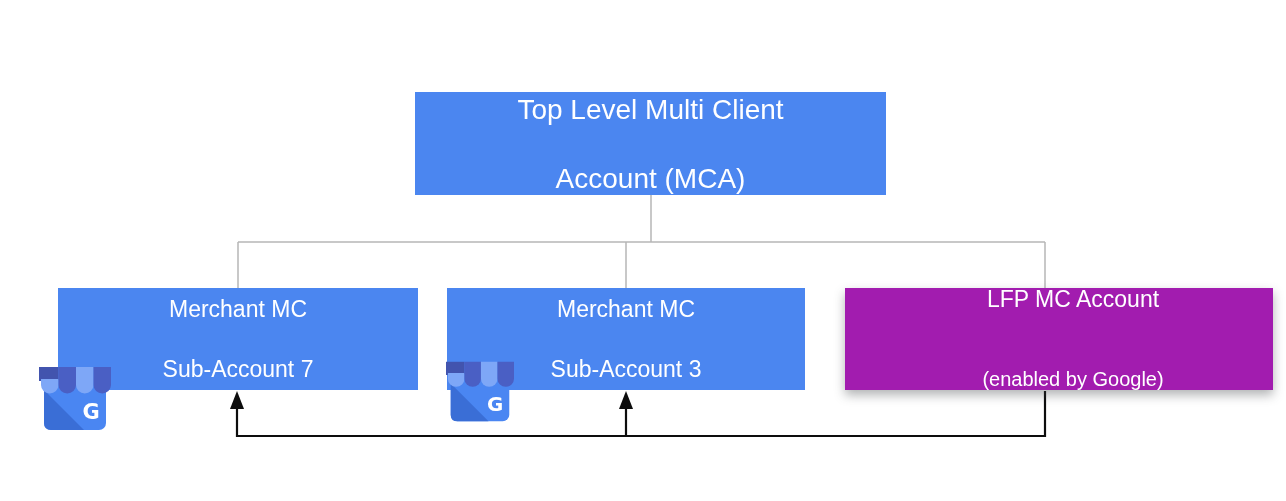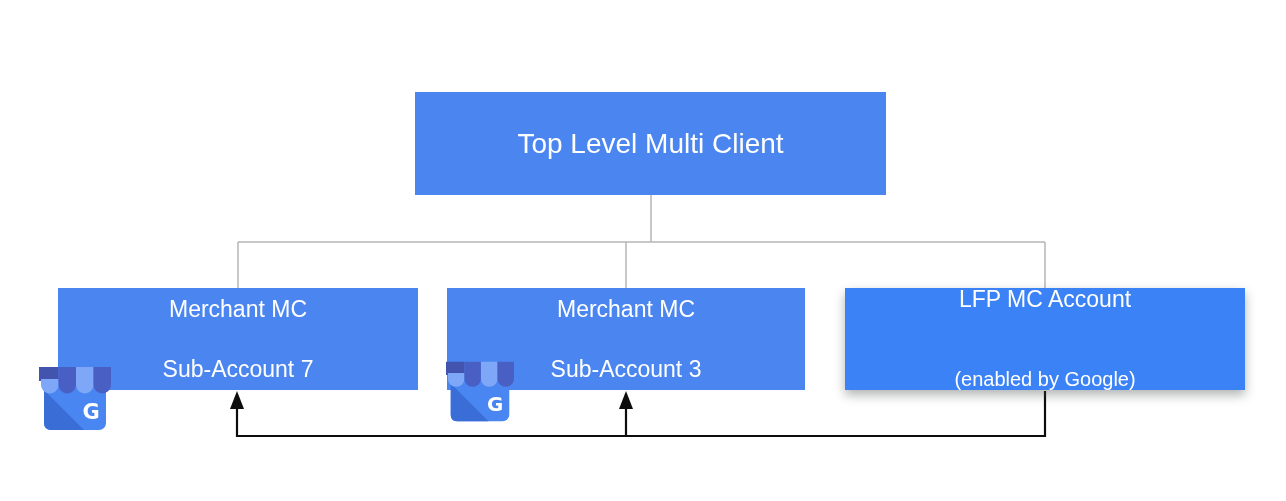--- a/index.html
+++ b/index.html
@@ -59,33 +59,34 @@
         <path d="M19.5 1 H37 V19 A8.75 8.5 0 0 1 19.5 19 Z" fill="#4a5fc4"></path>
         <path d="M37 1 H54.5 V19 A8.75 8.5 0 0 1 37 19 Z" fill="#7ea7f7"></path>
         <path d="M54.5 1 H72 V19 A8.75 8.5 0 0 1 54.5 19 Z" fill="#4a5fc4"></path>
         <text x="52" y="53" font-size="21" font-weight="bold" text-anchor="middle" font-family="DejaVu Sans, sans-serif" fill="#ffffff">G</text>
       </symbol>
     </defs>
   </svg>
 
   <div class="node" id="node-mca" style="background-color: rgb(75, 134, 240);">
     <span>Top Level Multi Client</span>
+    <span>Account (MCA)</span>
   </div>
 
   <div class="node" id="node-sub1" style="background-color: rgb(75, 134, 240);">
     <span>Merchant MC</span>
     <span>Sub-Account 7</span>
   </div>
 
   <div class="node" id="node-sub2" style="background-color: rgb(75, 134, 240);">
     <span>Merchant MC</span>
     <span>Sub-Account 3</span>
   </div>
 
-  <div class="node" id="node-lfp" style="background-color: #3b82f6;">
+  <div class="node" id="node-lfp" style="background-color: #a21caf; padding-left: 28px;">
     <span>LFP MC Account</span>
     <span class="sub-line">(enabled by Google)</span>
   </div>
 
   <svg class="gmb-icon" id="gmb-icon-1" width="74" height="66" viewBox="0 0 72 66">
     <use href="#gmb-symbol" width="72" height="66"></use>
   </svg>
   <svg class="gmb-icon" id="gmb-icon-2" width="68" height="64" viewBox="0 0 72 66">
     <use href="#gmb-symbol" width="72" height="66"></use>
   </svg>

